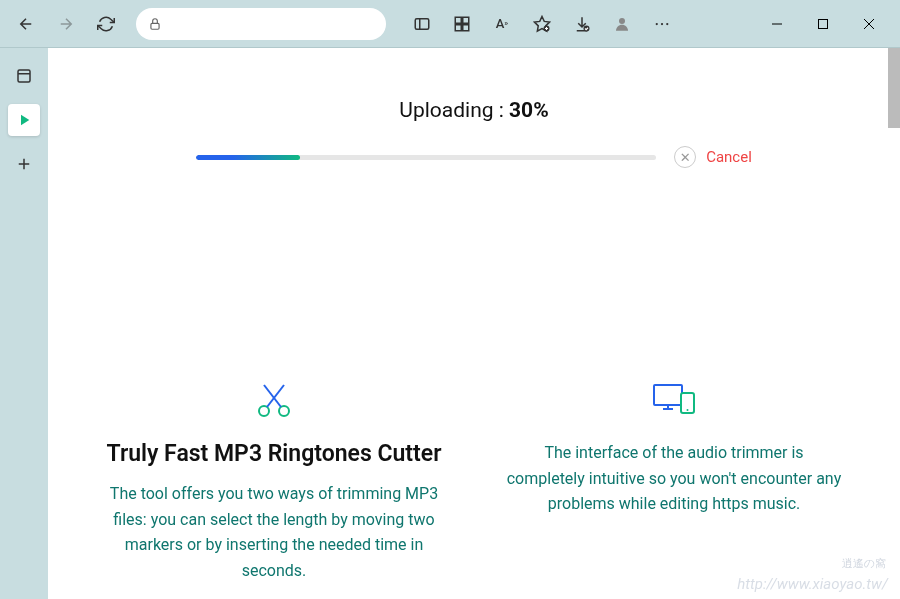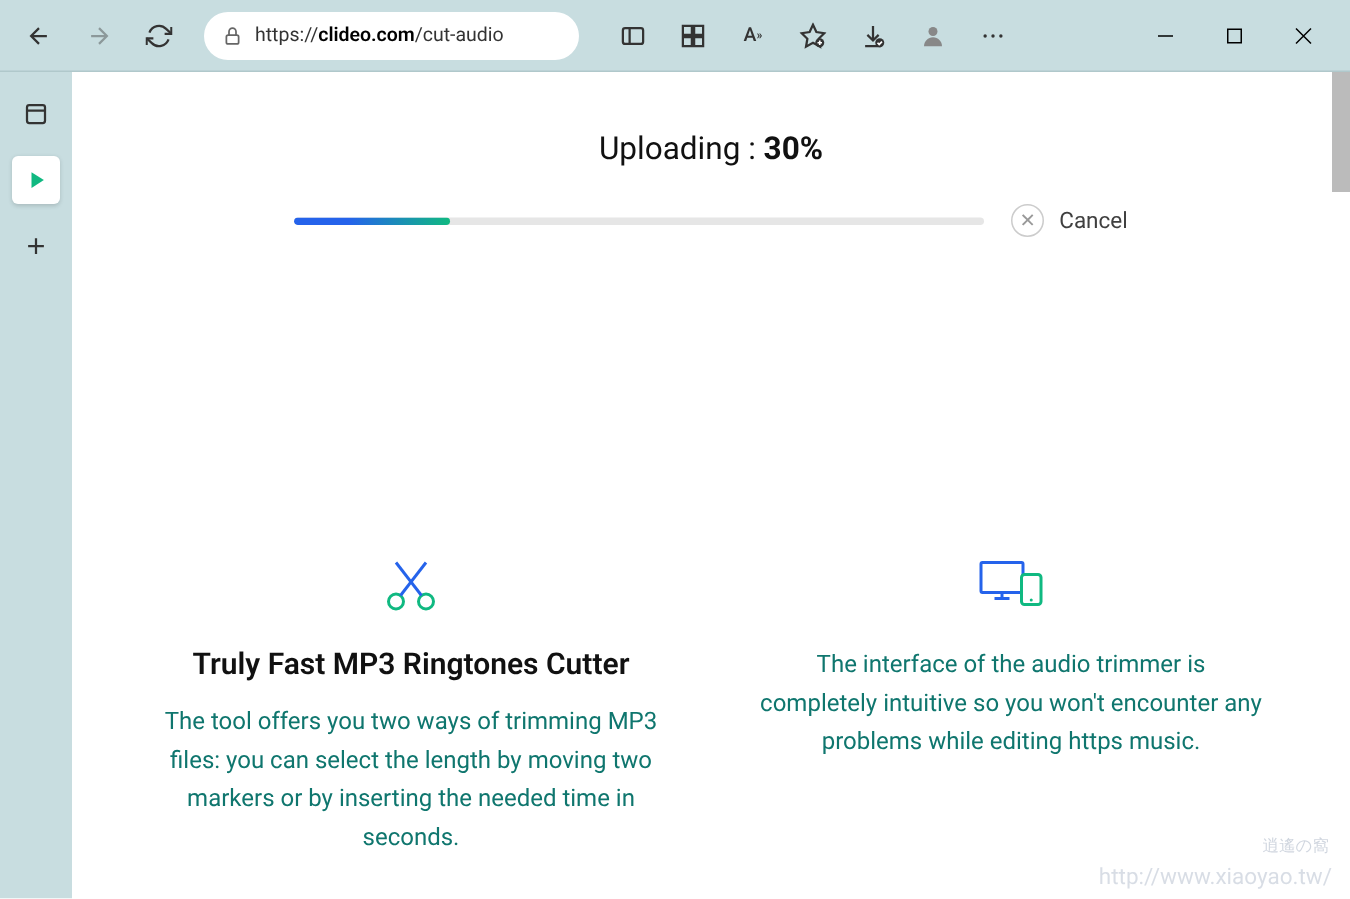--- a/index.html
+++ b/index.html
@@ -19,37 +19,37 @@
 .win-btn svg { width: 12px; height: 12px; }
 
 .vert-sidebar { position: absolute; top: 48px; left: 0; width: 48px; height: 551px; background: #c8dde0; display: flex; flex-direction: column; align-items: center; padding-top: 12px; gap: 12px; }
 .vsb-item { width: 32px; height: 32px; display: flex; align-items: center; justify-content: center; border-radius: 4px; cursor: pointer; }
 .vsb-item.active { background: #fff; box-shadow: 0 1px 3px rgba(0,0,0,0.15); }
 .vsb-item svg { width: 18px; height: 18px; }
 
 .content { position: absolute; top: 48px; left: 48px; right: 0; bottom: 0; background: #fff; overflow-y: auto; }
 .scrollbar-ind { position: absolute; top: 48px; right: 0; width: 12px; height: 80px; background: #bbb; border-radius: 0; }
 
-.upload-area { text-align: center; padding: 40px 40px 20px; }
+.upload-area { text-align: center; padding: 50px 40px 20px; }
 .upload-title { font-size: 21px; font-weight: 400; color: #111; margin-bottom: 24px; }
 .upload-title .pct { font-weight: 700; }
 .progress-row { display: flex; align-items: center; justify-content: center; gap: 18px; }
 .progress-track { width: 460px; height: 5px; background: #e6e6e6; border-radius: 3px; position: relative; overflow: hidden; }
 .progress-fill { position: absolute; left: 0; top: 0; height: 100%; background: linear-gradient(90deg, #2563eb 0%, #2563eb 35%, #10b981 100%); border-radius: 3px; }
 .cancel-area { display: flex; align-items: center; gap: 10px; cursor: pointer; }
 .cancel-x { width: 22px; height: 22px; border: 1.5px solid #ccc; border-radius: 50%; display: flex; align-items: center; justify-content: center; color: #999; font-size: 13px; }
-.cancel-label { font-size: 15px; color: #404040; text-align: center; }
+.cancel-label { font-size: 15px; color: #ef4444; text-align: center; }
 
 .features { display: flex; padding: 190px 40px 40px; gap: 60px; justify-content: center; }
 .feature { width: 340px; text-align: center; }
 .feat-icon { height: 42px; display: flex; align-items: center; justify-content: center; margin-bottom: 20px; }
-.feat-title { font-size: 20px; font-weight: 600; color: #111; margin-bottom: 14px; }
+.feat-title { font-size: 23px; font-weight: 600; color: #111; margin-bottom: 14px; }
 .feat-desc { font-size: 16px; line-height: 1.6; color: #0f766e; }
 
-.watermark { position: absolute; bottom: 6px; right: 12px; font-size: 15px; color: rgba(100,120,150,0.25); pointer-events: none; }
+.watermark { position: absolute; bottom: 6px; right: 12px; font-size: 15px; color: rgba(100,120,150,0.25); font-style: italic; pointer-events: none; }
 .watermark-badge { position: absolute; bottom: 28px; right: 14px; font-size: 11px; color: rgba(100,120,150,0.3); pointer-events: none; }
 </style>
 </head>
 <body>
 
 <div class="browser-chrome">
   <div class="nav-btn">
     <svg viewBox="0 0 24 24" fill="none" stroke="currentColor" stroke-width="2">
         <path d="M19 12H5M12 19l-7-7 7-7"></path>
       </svg>
@@ -63,23 +63,20 @@
     <svg viewBox="0 0 24 24" fill="none" stroke="currentColor" stroke-width="2">
         <path d="M23 4v6h-6M1 20v-6h6"></path>
         <path d="M3.51 9a9 9 0 0114.85-3.36L23 10M1 14l4.64 4.36A9 9 0 0020.49 15"></path>
       </svg>
   </div>
   <div class="addr-bar">
     <svg viewBox="0 0 24 24" fill="none" stroke="currentColor" stroke-width="2">
         <rect x="5" y="11" width="14" height="10" rx="2"></rect>
         <path d="M8 11V7a4 4 0 018 0v4"></path>
       </svg>
-    <span class="addr-text">
-      <span>https://</span><span class="domain">clideo.com</span><span>/cut-audio</span>
-    </span>
   </div>
   <div class="toolbar-icons">
     <div class="nav-btn">
         <svg viewBox="0 0 24 24" fill="none" stroke="currentColor" stroke-width="2">
           <rect x="3" y="5" width="18" height="14" rx="2"></rect>
           <path d="M9 5v14"></path>
         </svg>
       </div>
     <div class="nav-btn">
         <svg viewBox="0 0 24 24" fill="none" stroke="currentColor" stroke-width="2">

